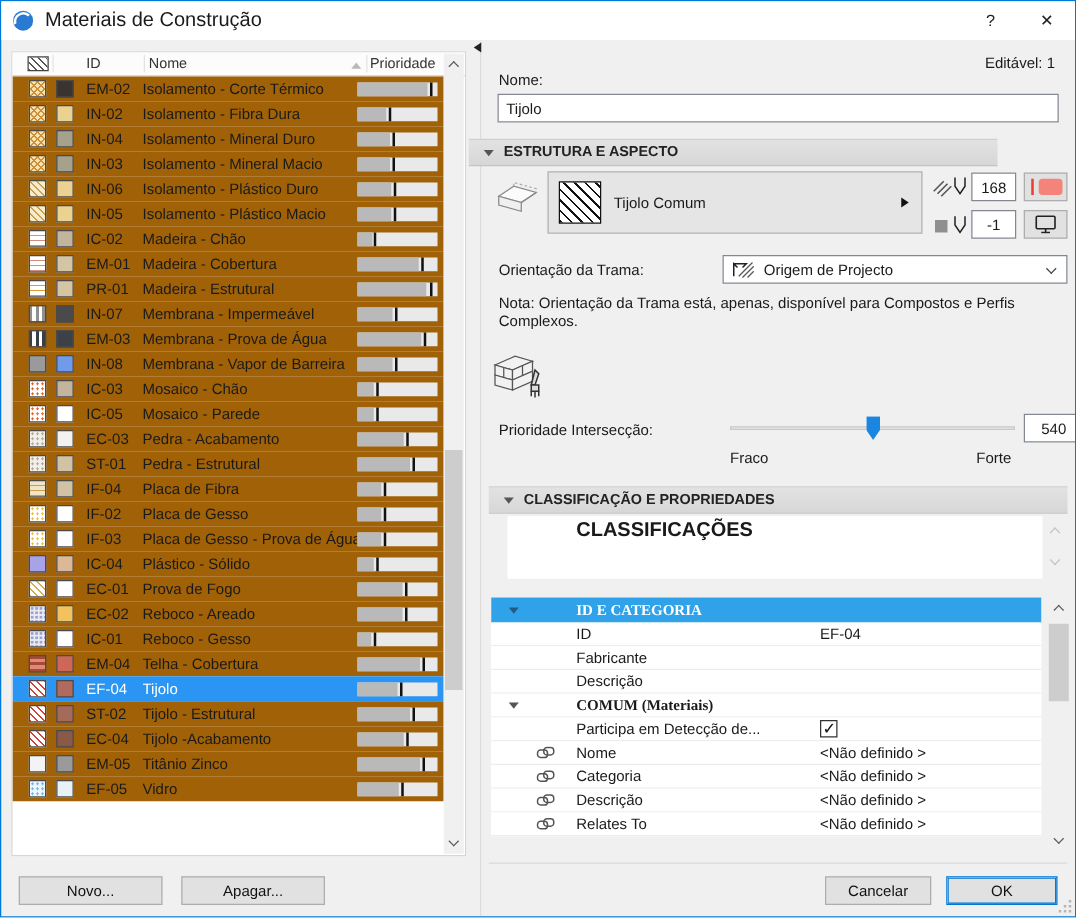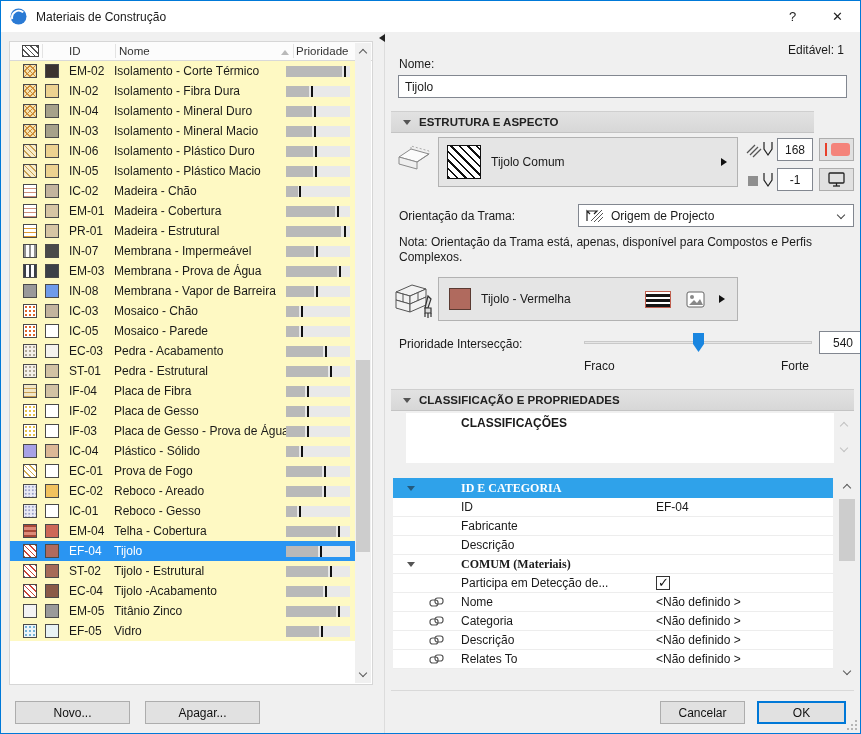--- a/index.html
+++ b/index.html
@@ -5,39 +5,39 @@
   * { margin:0; padding:0; box-sizing:border-box; }
   html,body { background:#cfcfcf; }
   body { font-family:"Liberation Sans", sans-serif; font-size:12px; color:#1a1a1a; }
   .dialog { position:relative; width:861px; height:734px; background:#f0f0f0;
             border:1px solid #0079d8; overflow:hidden; }
 
   
   .titlebar { position:absolute; left:0; top:0; width:100%; height:31px; background:#ffffff;
               display:flex; align-items:center; }
   .titlebar .logo { margin-left:9px; width:17px; height:17px; }
-  .titlebar .ttext { margin-left:9px; font-size:12px; }
+  .titlebar .ttext { margin-left:9px; font-size:16px; }
   .tbtn { width:45px; height:30px; display:flex; align-items:center; justify-content:center;
           font-size:13px; color:#222; }
   .tspacer { flex:1; }
 
   
   .listbox { position:absolute; left:8px; top:40px; width:364px; height:644px;
              background:#fff; border:1px solid #d6d6d6; }
   .lheader { position:absolute; left:0; top:0; width:100%; height:19px; background:#fcfcfc;
              border-bottom:1px solid #d9d9d9; }
   .lheader .hlabel { position:absolute; top:3px; font-size:11.5px; color:#333; }
   .hdiv { position:absolute; top:2px; bottom:2px; width:1px; background:#e3e3e3; }
   .sortasc { position:absolute; left:271px; top:8px; width:0; height:0;
              border-left:4px solid transparent; border-right:4px solid transparent;
              border-bottom:5px solid #b9b9b9; }
   .hpaticon { position:absolute; left:12px; top:3px; width:17px; height:12px; border:1px solid #444;
               background:repeating-linear-gradient(45deg,#555 0 1px,transparent 1px 4px),#fff; }
   .lrows { position:absolute; left:0; top:19px; right:17px; bottom:0; overflow:hidden; }
-  .lrow { display:flex; align-items:center; height:20px; padding-left:13px; background:#fef9c3; }
+  .lrow { display:flex; align-items:center; height:20px; padding-left:13px; background:#a16207; }
   .lrow.sel { background:#2a95f2; color:#fff; }
   .sw { width:14px; height:14px; border:1px solid #4a4a4a; flex:0 0 auto; }
   .sw + .sw { margin-left:8px; }
   .lid { margin-left:10px; width:45px; flex:0 0 auto; }
   .lname { flex:1 1 auto; white-space:nowrap; overflow:hidden; }
   .pbar { position:relative; width:64px; height:11px; background:#e9e9e9; flex:0 0 auto;
           margin-right:5px; }
   .pfill { position:absolute; left:0; top:0; bottom:0; background:#b9b9b9; }
   .pmark { position:absolute; top:0; bottom:0; width:2px; background:#111; }
 
@@ -109,21 +109,21 @@
 
   
   .slider { position:absolute; }
   .strack { position:absolute; left:0; right:0; top:8px; height:3px; background:#e6e6e6;
             border:1px solid #c9c9c9; }
   .sthumb2 { position:absolute; top:0; width:11px; height:19px; background:#1a86e0;
              clip-path:polygon(0 0,100% 0,100% 58%,50% 100%,0 58%); }
 
   
   .classbox { position:absolute; background:#fff; }
-  .classhdr { position:absolute; left:55px; top:3px; font-weight:bold; font-size:12px; }
+  .classhdr { position:absolute; left:55px; top:3px; font-weight:bold; font-size:16px; }
   .classrow { position:absolute; left:0; right:0; height:23px; background:#2a95f2; color:#fff;
               display:flex; align-items:center; }
   .classrow .cb { margin-left:34px; }
   .classrow .ctext { margin-left:8px; flex:1; white-space:nowrap; overflow:hidden; }
   .classrow .cbtn { width:19px; height:19px; background:#e1e1e1; border:1px solid #999;
                     margin-right:3px; display:flex; align-items:center; justify-content:center; }
 
   
   .proptable { position:absolute; background:#fff; }
   .prow { position:relative; height:19px; border-bottom:1px solid #ededed; background:#fff;
@@ -484,21 +484,21 @@
 
   <div class="splitter"></div>
   <div class="split-arrow"></div>
 
   <span class="label" style="right:16px;top:42px">Editável: 1</span>
   <span class="label" style="left:398px;top:56px">Nome:</span>
   <div class="tinput" style="left:397px;top:74px;width:449px">
     <span>Tijolo</span>
   </div>
 
-  <div class="secbar" style="left:390px;top:110px;width:423px">
+  <div class="secbar" style="left:374px;top:110px;width:423px">
     <i class="tri-down"></i>
     <span>ESTRUTURA E ASPECTO</span>
   </div>
 
   <svg style="position:absolute;left:392px;top:144px" width="40" height="30" viewBox="0 0 40 30">
     <path d="M6 12 L18 4 L36 9 L24 17 Z" fill="#fbfbfb" stroke="#8a8a8a"></path>
     <path d="M6 12 L24 17 L24 24 L6 19 Z" fill="#efefef" stroke="#8a8a8a"></path>
     <path d="M18 4 L18 1 L36 6 L36 9" fill="none" stroke="#aaa" stroke-dasharray="2 2"></path>
     <path d="M24 17 L36 9" fill="none" stroke="#8a8a8a"></path>
   </svg>
@@ -563,31 +563,20 @@
       <path d="M18 26 L34 19 L34 27 L18 34 Z"></path>
       <line x1="11" y1="16" x2="11" y2="24"></line>
         <line x1="26" y1="14.5" x2="26" y2="22.5"></line>
     </g>
     <g stroke="#333" stroke-width="1.2" fill="#ddd">
       <path d="M36 18 L39 21 L36 30 L33 30 Z"></path>
       <path d="M33 30 h6 v5 h-6 z"></path>
       <path d="M33 35 l0 4 M36 35 l0 5 M39 35 l0 4" fill="none"></path>
     </g>
   </svg>
-  <div class="selector" style="left:437px;top:276px;width:300px;height:44px">
-    <div style="width:22px;height:22px;margin-left:10px;border:1px solid #5a3a32;background:#b06a5e"></div>
-    <span style="margin-left:10px">Tijolo - Vermelha</span>
-    <div class="texchip" style="position:absolute;right:66px"></div>
-    <svg style="position:absolute;right:32px" width="19" height="17" viewBox="0 0 19 17">
-      <rect x="1" y="1" width="17" height="15" fill="#fff" stroke="#666" rx="2"></rect>
-      <circle cx="6" cy="6" r="2" fill="#888"></circle>
-      <path d="M3 14 L8 9 L11 12 L14 8 L17 14 Z" fill="#888"></path>
-    </svg>
-    <i class="rarrow" style="position:absolute;right:12px"></i>
-  </div>
 
   <span class="label" style="left:398px;top:336px">Prioridade Intersecção:</span>
   <div class="slider" style="left:583px;top:332px;width:228px;height:20px">
     <div class="strack"></div>
     <div class="sthumb2" id="slider-thumb" style="left: calc(50% - 5px);"></div>
   </div>
   <div class="tinput num" style="left:818px;top:330px;width:48px">
     <span>540</span>
   </div>
   <span class="label" style="left:583px;top:358px">Fraco</span>

